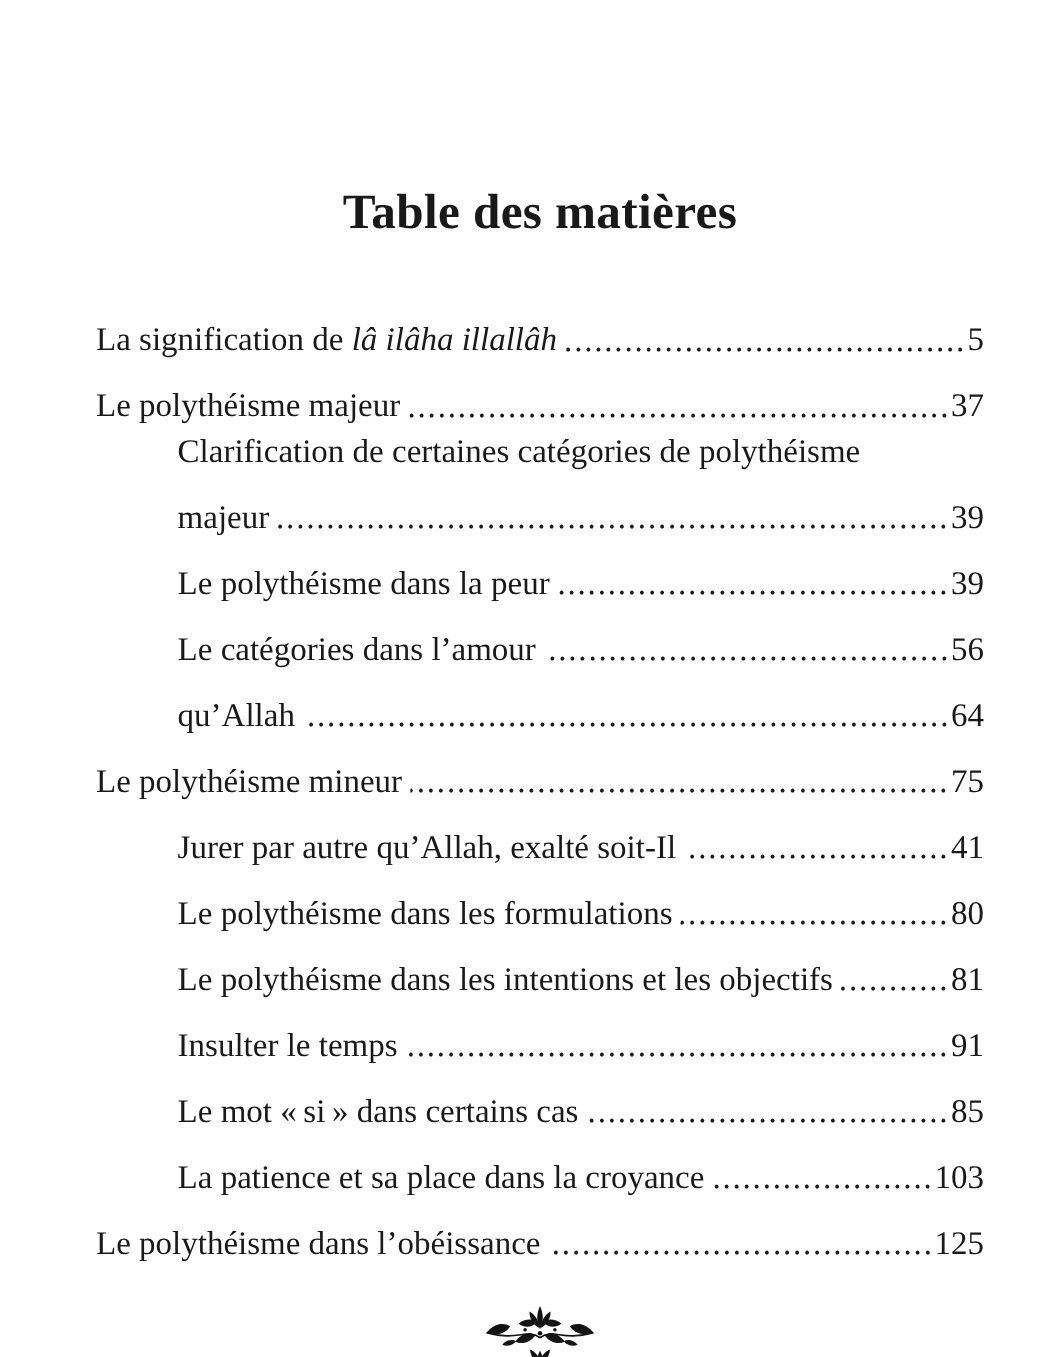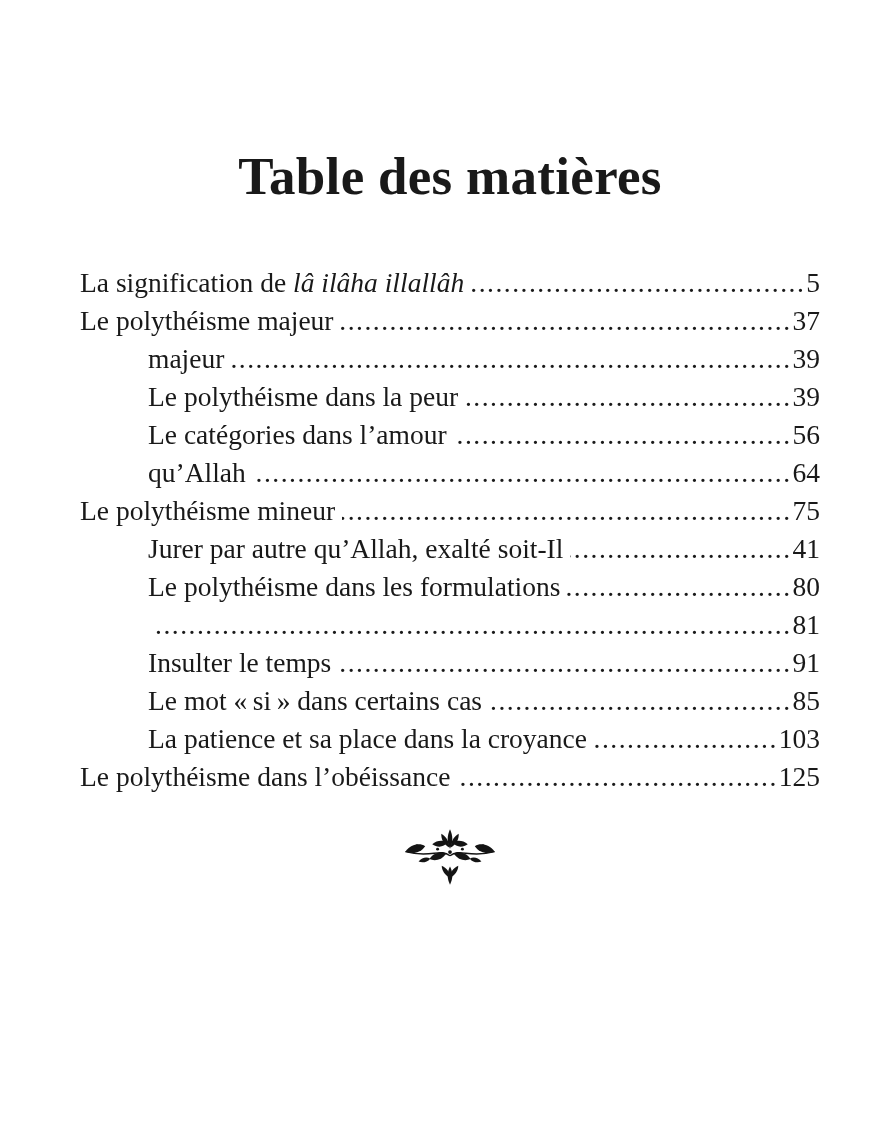--- a/index.html
+++ b/index.html
@@ -13,35 +13,36 @@
   }
   .page {
     box-sizing: border-box;
     width: 870px;
     height: 1131px;
     padding: 0 50px 0 80px;
   }
   .title {
     margin-top: 148px;
     text-align: center;
-    font-size: 53px;
+    font-size: 41px;
     line-height: 56px;
     font-weight: bold;
     letter-spacing: 0.3px;
   }
   .toc {
     margin-top: 60px;
     font-size: 27.5px;
   }
   .toc-line {
     line-height: 38px;
   }
   .flexline {
     display: flex;
     align-items: baseline;
+    margin-top: 17px;
   }
   .toc-entry.indented { padding-left: 68px; }
   .toc-text { white-space: nowrap; }
   .toc-text i { font-style: italic; }
   .leader {
     flex: 1 1 auto;
     overflow: hidden;
     white-space: nowrap;
     direction: rtl;
     margin-left: 7px;
@@ -75,20 +76,21 @@
         </div>
       </div>
       <div class="toc-entry">
         <div class="toc-line flexline">
           <span class="toc-text">Le polythéisme majeur</span>
           <span class="leader"></span>
           <span class="pagenum">37</span>
         </div>
       </div>
       <div class="toc-entry indented">
+        <div class="toc-line"><span class="toc-text">Clarification de certaines catégories de polythéisme</span></div>
         <div class="toc-line flexline">
           <span class="toc-text">majeur</span>
           <span class="leader"></span>
           <span class="pagenum">39</span>
         </div>
       </div>
       <div class="toc-entry indented">
         <div class="toc-line flexline">
           <span class="toc-text">Le polythéisme dans la peur</span>
           <span class="leader"></span>
@@ -125,20 +127,21 @@
       </div>
       <div class="toc-entry indented">
         <div class="toc-line flexline">
           <span class="toc-text">Le polythéisme dans les formulations</span>
           <span class="leader"></span>
           <span class="pagenum">80</span>
         </div>
       </div>
       <div class="toc-entry indented">
         <div class="toc-line flexline">
+          <span class="toc-text">Le polythéisme dans les intentions et les objectifs</span>
           <span class="leader"></span>
           <span class="pagenum">81</span>
         </div>
       </div>
       <div class="toc-entry indented">
         <div class="toc-line flexline">
           <span class="toc-text">Insulter le temps</span>
           <span class="leader"></span>
           <span class="pagenum">91</span>
         </div>

